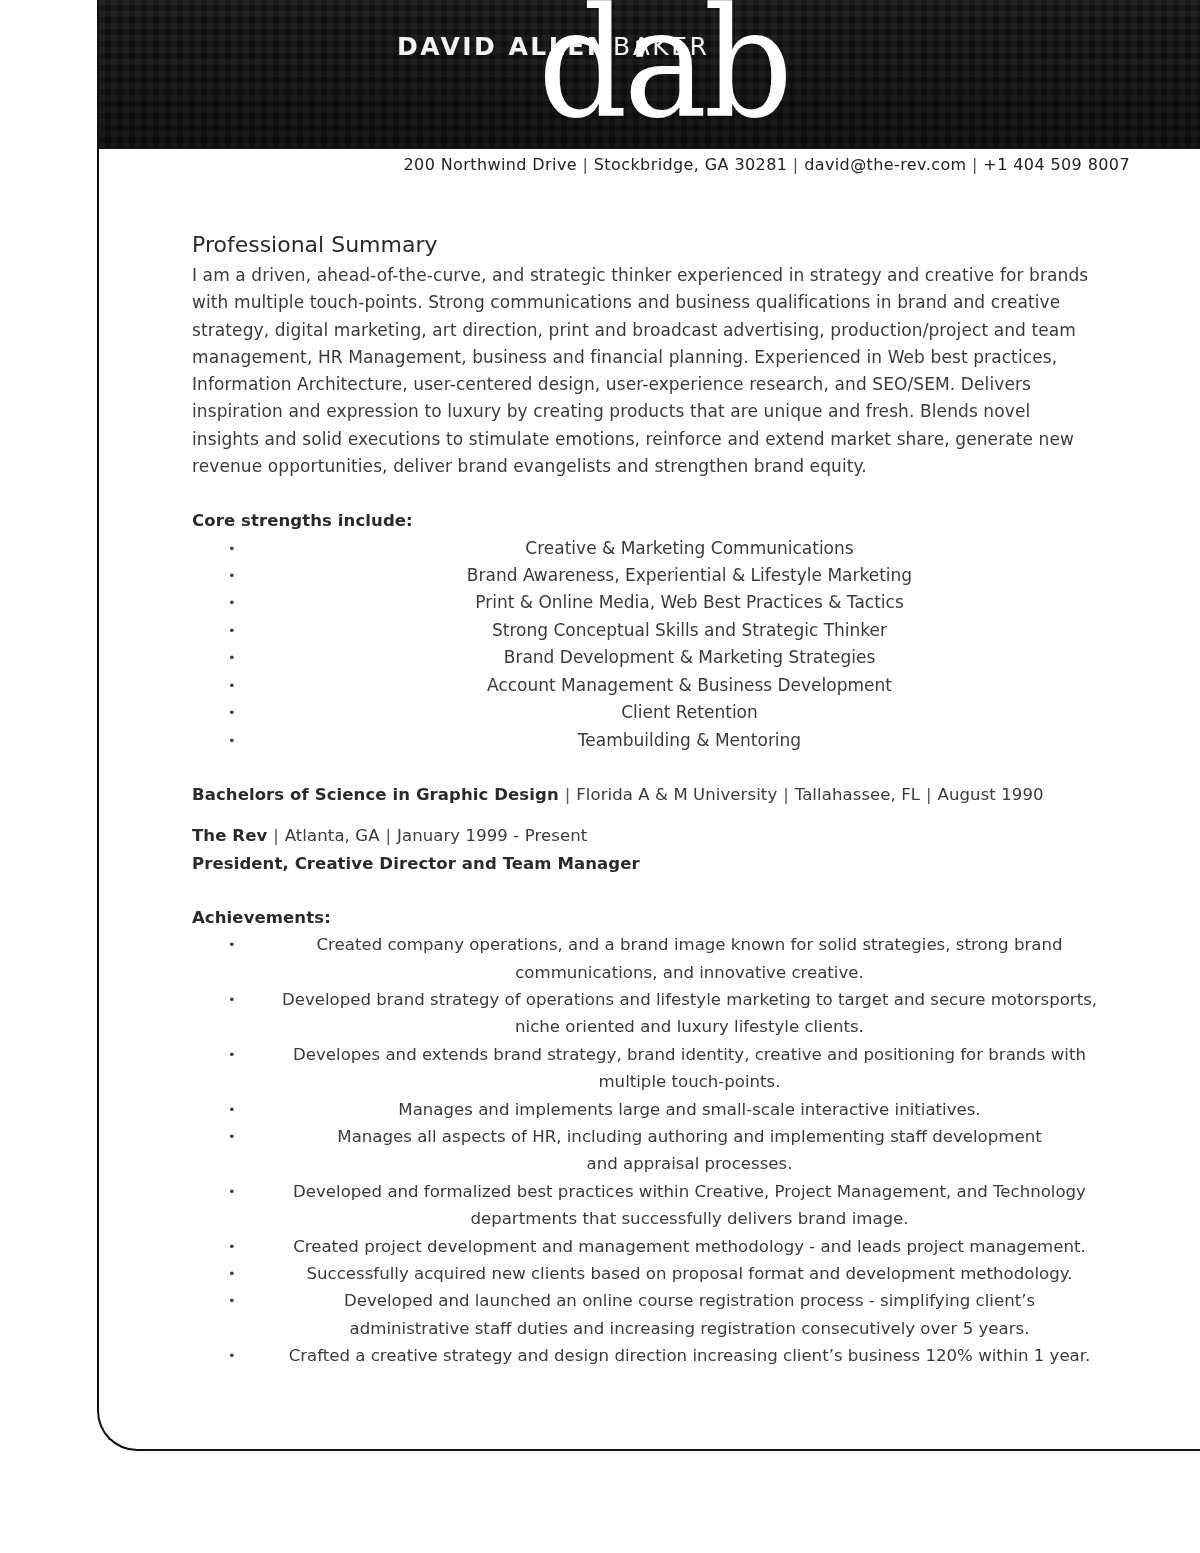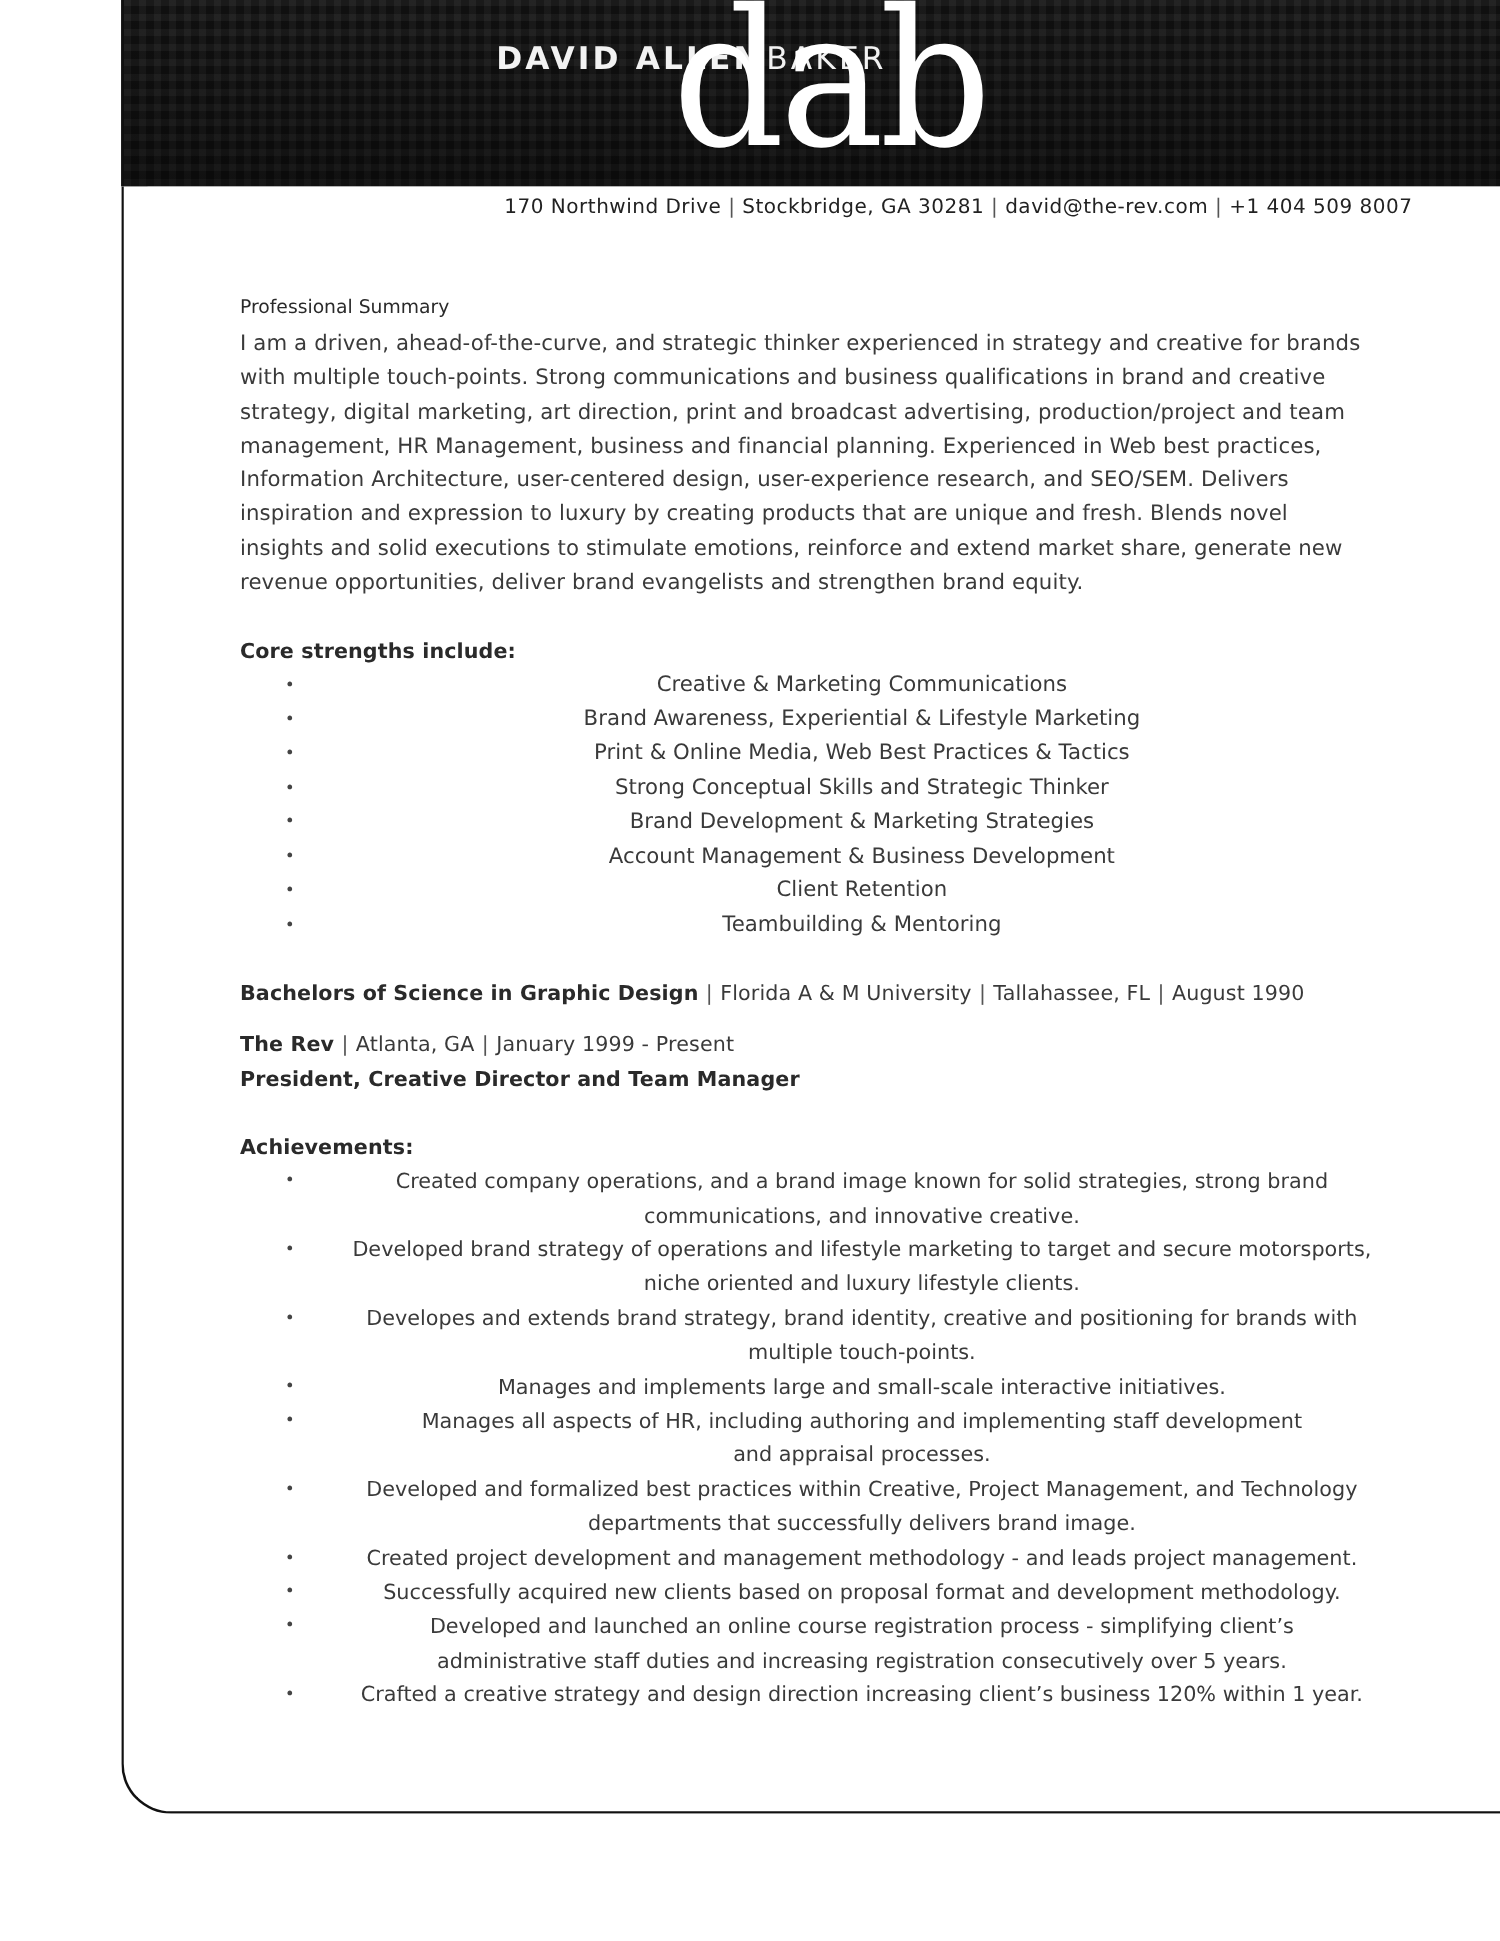--- a/index.html
+++ b/index.html
@@ -32,21 +32,21 @@
     position: absolute; right: 70px; top: 155px;
     font-family: "DejaVu Sans", sans-serif; font-size: 16px; color: #222; white-space: nowrap; letter-spacing: 0.4px;
   }
   .page-frame {
     position: absolute; left: 97px; top: 149px; width: 1140px; height: 1302px;
     border-left: 2px solid #111; border-bottom: 2px solid #111; border-bottom-left-radius: 40px;
     box-sizing: border-box;
   }
   .content { position: absolute; left: 192px; top: 228px; width: 940px; }
   h2 {
-    margin: 0; font-family: "DejaVu Sans", sans-serif; font-weight: normal; font-size: 15px; color: #2a2a2a; line-height: 34px;
+    margin: 0; font-family: "DejaVu Sans", sans-serif; font-weight: normal; font-size: 22px; color: #2a2a2a; line-height: 34px;
   }
   .para { font-size: 17px; line-height: 27.3px; color: #3a3a3a; margin: 0; letter-spacing: 0.1px; }
   .label { font-size: 16.5px; line-height: 27.3px; color: #2a2a2a; font-weight: bold; letter-spacing: 0.1px; }
   ul.bullets { list-style: none; margin: 0; padding: 0 0 0 36px; }
   ul.bullets li { position: relative; padding-left: 19px; font-size: 17px; line-height: 27.4px; color: #3a3a3a; text-align: center; }
   ul.bullets li::before { content: "\2022"; position: absolute; left: 0; top: 0; font-size: 13px; color: #444; }
   .gap-a { height: 27px; }
   .gap-b { height: 14px; }
   .sep { color: #555; font-weight: normal; }
   .norm { font-weight: normal; color: #3a3a3a; }
@@ -56,21 +56,21 @@
 <body>
 
 <div class="header-band"></div>
 <div class="name-first">DAVID ALLEN</div>
 <div class="name-last">BAKER</div>
 <div class="monogram">dab</div>
 
 <div class="page-frame"></div>
 
 <div class="contact">
-  <span>170 Northwind Drive</span>
+  <span>200 Northwind Drive</span>
   <span class="sep">|</span>
   <span>Stockbridge, GA 30281</span>
   <span class="sep">|</span>
   <span>david@the-rev.com</span>
   <span class="sep">|</span>
   <span>+1 404 509 8007</span>
 </div>
 
 <div class="content">
   <section>

